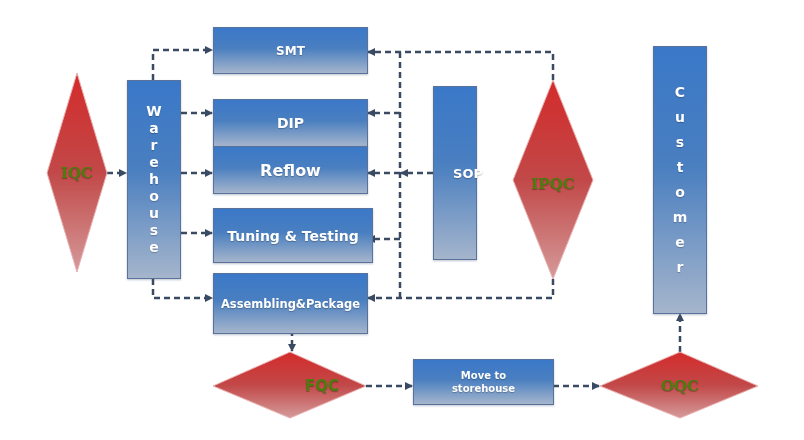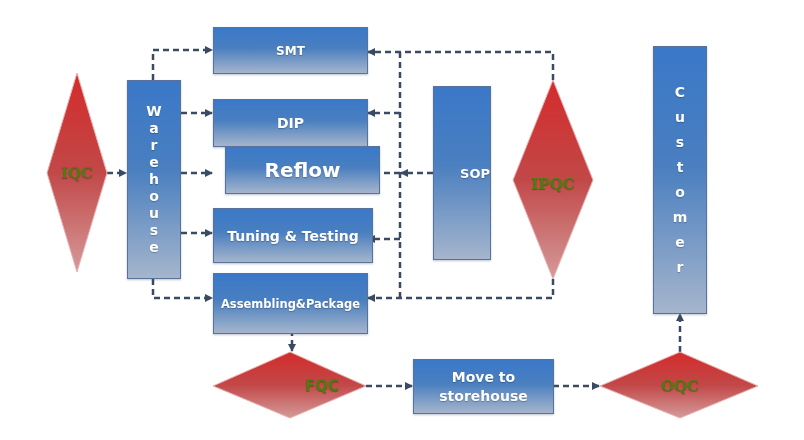--- a/index.html
+++ b/index.html
@@ -69,33 +69,33 @@
 <div class="dlabel" style="left:553px;top:184px;">IPQC</div>
 <div class="dlabel" style="left:290px;top:386px;font-family:'DejaVu Sans',sans-serif;margin-left:32px;">FQC</div>
 <div class="dlabel" style="left:680px;top:386px;">OQC</div>
 
 <div class="box" style="left:213px;top:27px;width:155px;height:47px;font-size:12px;">
     <span>SMT</span>
   </div>
 <div class="box" style="left:213px;top:86px;width:155px;height:48px;font-size:14px;margin-top:13px;">
     <span>DIP</span>
   </div>
-<div class="box" style="left:213px;top:146px;width:155px;height:48px;font-size:20px;margin-left:12px;">
+<div class="box" style="left:213px;top:146px;width:155px;height:48px;font-size:16px;">
     <span>Reflow</span>
   </div>
 <div class="box" style="left:213px;top:208px;width:160px;height:55px;font-size:14px;">
     <span>Tuning &amp; Testing</span>
   </div>
 <div class="box" style="left:213px;top:273px;width:155px;height:61px;font-size:11.5px;">
     <span>Assembling&amp;Package</span>
   </div>
-<div class="box" style="left:433px;top:86px;width:58px;height:174px;font-size:13px;padding-left:26px;">
+<div class="box" style="left:433px;top:86px;width:44px;height:174px;font-size:13px;padding-left:26px;">
     <span>SOP</span>
   </div>
-<div class="box vbox" style="left:413px;top:359px;width:141px;height:55px;font-size:14px;">
+<div class="box vbox" style="left:413px;top:359px;width:141px;height:46px;font-size:10px;">
   <span>Move to</span>
   <span>storehouse</span>
 </div>
 
 <div class="box vbox" id="warehouse" style="left:127px;top:80px;width:54px;height:199px;font-size:14px;line-height:17px;">
     <span>W</span>
     <span>a</span>
     <span>r</span>
     <span>e</span>
     <span>h</span>

